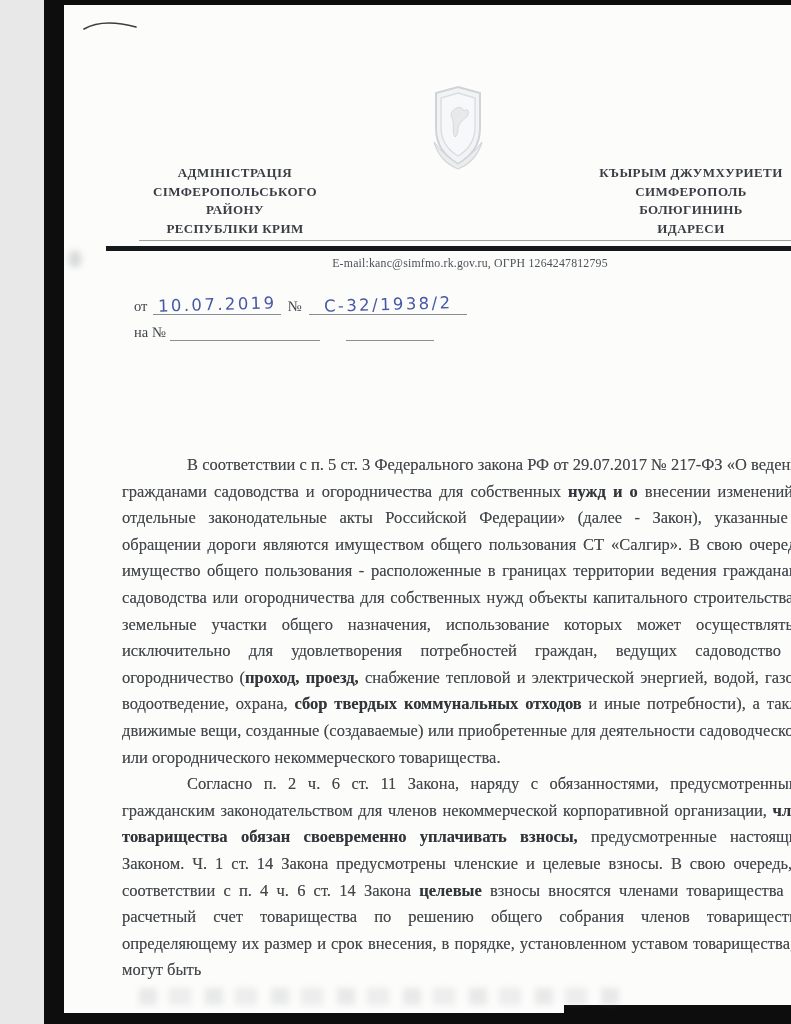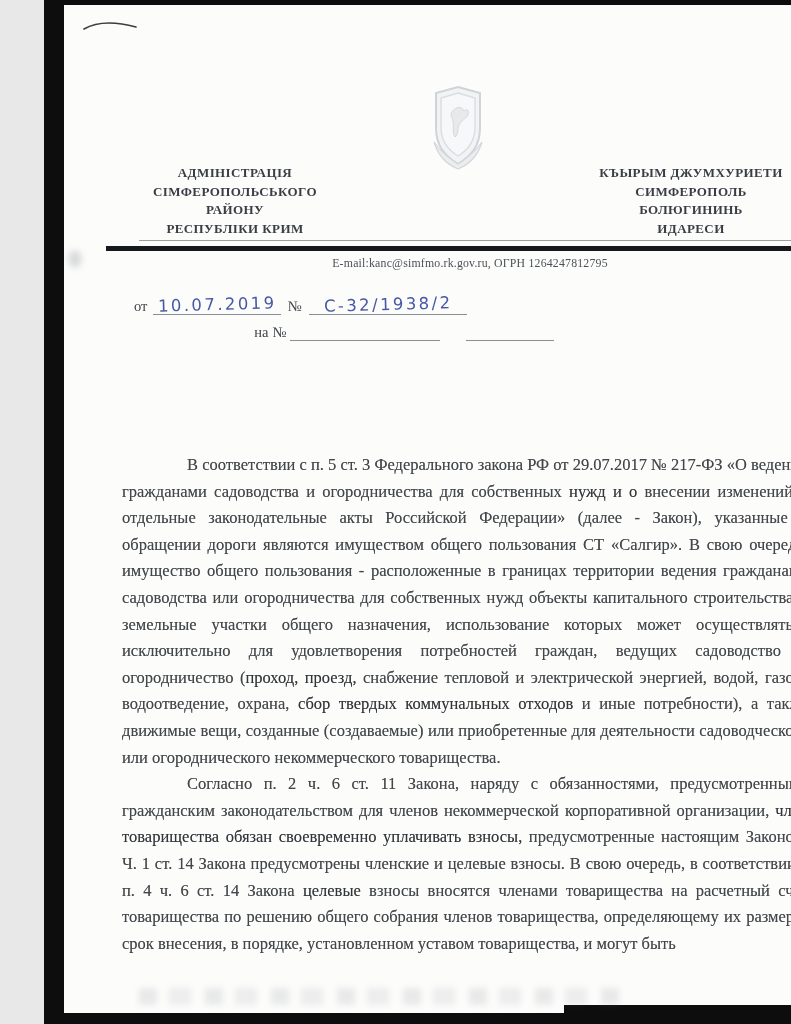--- a/index.html
+++ b/index.html
@@ -47,30 +47,30 @@
   .hand{
     font-family:"DejaVu Sans", sans-serif;
     color:#4759a6;font-size:16.5px;letter-spacing:2.4px;
     transform:rotate(-1.6deg);display:inline-block;
   }
   .u{border-bottom:1px solid #8a8f96;display:inline-block;text-align:center;}
   .u-date{min-width:128px;margin:0 6px 0 6px;}
   .u-num{min-width:158px;margin-left:8px;}
   .u-reply{min-width:150px;margin-left:4px;}
   .u-reply2{min-width:88px;margin-left:26px;}
-  .ref-line2{margin-top:4px;justify-content:flex-end;}
+  .ref-line2{margin-top:4px;}
 
   .body-text{
     position:absolute;left:78px;top:452px;width:686px;
     font-size:16.5px;line-height:26.6px;color:#43474b;
     text-align:justify;
     text-shadow:0 0 .4px rgba(67,71,75,.55);
   }
   .body-paragraph{margin:0;text-indent:65px;}
-  .bold-run{font-weight:normal;color:#32363a;}
+  .bold-run{font-weight:bold;color:#32363a;}
 
   .ghost-bleed{
     position:absolute;left:95px;top:988px;width:480px;height:17px;
     background:repeating-linear-gradient(90deg,
       rgba(110,114,124,.5) 0 18px, rgba(110,114,124,0) 18px 30px,
       rgba(110,114,124,.4) 30px 52px, rgba(110,114,124,0) 52px 66px);
     filter:blur(3px);opacity:.28;
   }
   .side-smudge{position:absolute;left:24px;top:250px;width:14px;height:18px;
     background:rgba(120,124,130,.25);filter:blur(3px);border-radius:50%;}

